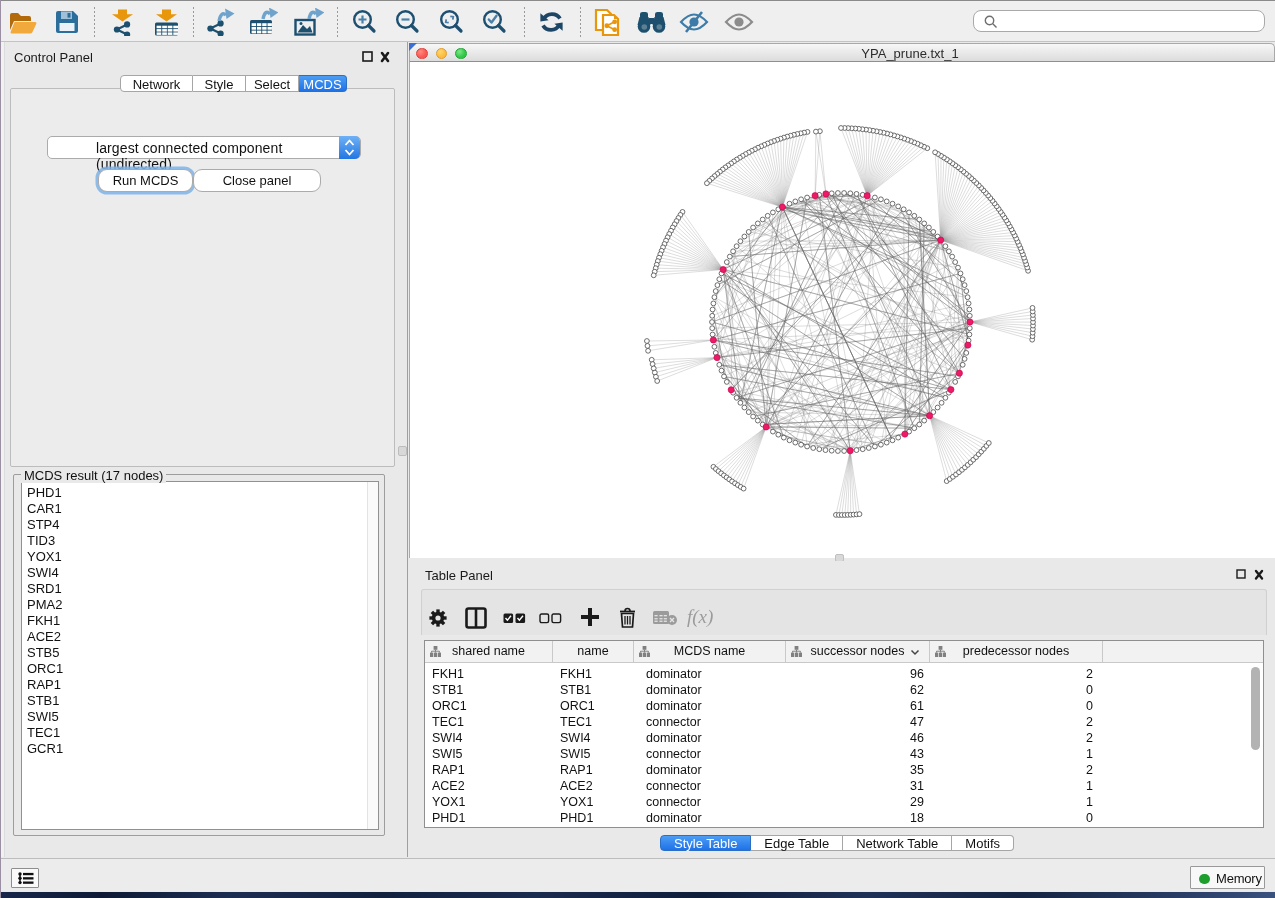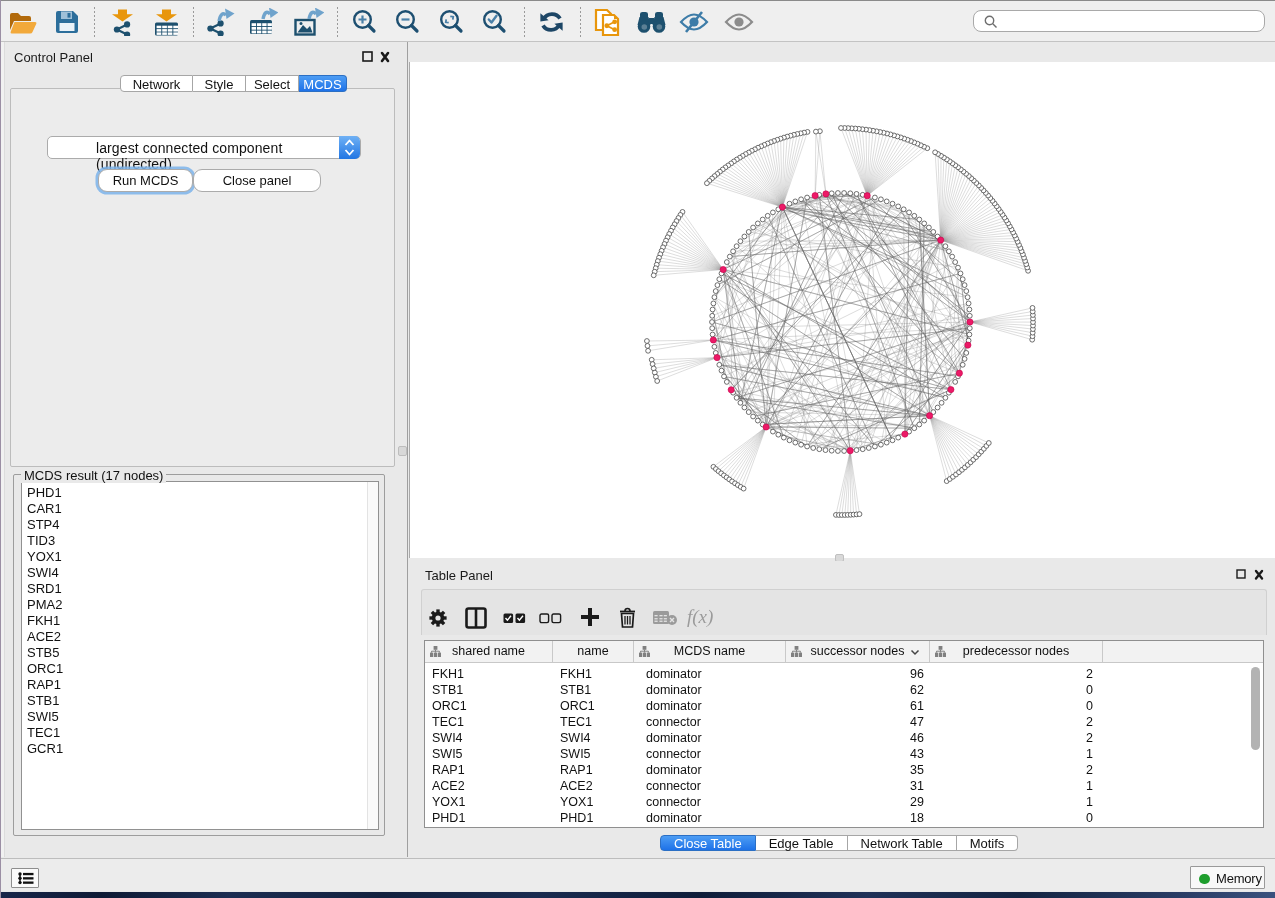--- a/index.html
+++ b/index.html
@@ -284,20 +284,29 @@
       <div class="sbtrack"></div>
     </div>
   </div>
 </div>
 
 <div class="abs" id="vsplit">
     <div id="vhandle"></div>
   </div>
 
 <div class="abs" id="netpanel">
+  <div id="nettitle">
+      <svg style="position:absolute;left:-1px;top:-1px" width="8" height="8" viewBox="0 0 8 8">
+        <path d="M0 0 L8 0 L0 8 Z" fill="#3E6FD0"></path>
+      </svg>
+    <div class="light" style="left:6px;background:radial-gradient(circle at 35% 30%,#ff8a80,#fc5753 60%);border:0.5px solid #dd3e36;"></div>
+    <div class="light" style="left:25.5px;background:radial-gradient(circle at 35% 30%,#ffd76e,#fdbc40 60%);border:0.5px solid #de9b27;"></div>
+    <div class="light" style="left:45px;background:radial-gradient(circle at 35% 30%,#7ee787,#33c748 60%);border:0.5px solid #1da533;"></div>
+    <div class="ttl">YPA_prune.txt_1</div>
+  </div>
   <div id="netcanvas"><svg style="margin-top:4px" width="867" height="491" viewBox="0 0 867 491">
         <path d="M372.4 141.1L397.1 380.5M372.4 141.1L523.3 165.9M372.4 141.1L557.6 231.2M372.4 141.1L482.5 374.3M372.4 141.1L421.7 127.3M372.4 141.1L440.3 127.3M372.4 141.1L509.3 153.5M372.4 141.1L482.5 374.3M372.4 141.1L527.6 170.5M372.4 141.1L427.9 385.0M372.4 141.1L482.5 374.3M372.4 141.1L330.4 336.8M372.4 141.1L538.9 185.3M372.4 141.1L362.9 365.6M372.4 141.1L304.4 231.2M372.4 141.1L556.3 225.1M372.4 141.1L557.6 231.2M372.4 141.1L538.9 185.3M372.4 141.1L446.5 127.9M372.4 141.1L434.1 127.0M372.4 141.1L311.5 304.6M313.2 203.5L373.8 371.6M313.2 203.5L557.6 231.2M313.2 203.5L338.7 346.1M313.2 203.5L464.9 131.5M313.2 203.5L464.9 380.5M313.2 203.5L409.3 383.2M313.2 203.5L452.7 383.2M313.2 203.5L330.4 336.8M313.2 203.5L440.3 127.3M313.2 203.5L302.2 249.8M313.2 203.5L362.9 365.6M313.2 203.5L385.3 135.4M313.2 203.5L535.4 331.8M313.2 203.5L559.4 268.5M405.1 129.6L559.8 249.8M405.1 129.6L504.3 362.2M405.1 129.6L535.4 331.8M405.1 129.6L493.7 143.3M405.1 129.6L452.7 383.2M405.1 129.6L304.4 231.2M405.1 129.6L338.7 165.9M405.1 129.6L499.1 146.4M405.1 129.6L446.5 127.9M415.9 127.9L504.3 362.2M415.9 127.9L338.7 165.9M415.9 127.9L527.6 170.5M415.9 127.9L538.9 185.3M415.9 127.9L319.8 190.6M415.9 127.9L535.4 180.2M415.9 127.9L330.4 175.2M415.9 127.9L554.6 292.9M415.9 127.9L334.4 170.5M457.2 129.7L373.8 371.6M457.2 129.7L397.1 131.5M457.2 129.7L535.4 331.8M457.2 129.7L554.6 219.1M457.2 129.7L476.7 376.6M457.2 129.7L302.0 256.0M457.2 129.7L326.6 331.8M457.2 129.7L518.9 161.5M457.2 129.7L319.8 190.6M457.2 129.7L542.2 190.6M457.2 129.7L334.4 341.5M457.2 129.7L368.3 143.3M457.2 129.7L548.0 310.4M457.2 129.7L391.1 378.7M457.2 129.7L385.3 376.6M457.2 129.7L558.6 274.6M457.2 129.7L326.6 180.2M530.7 174.1L347.8 354.6M530.7 174.1L470.9 133.3M530.7 174.1L458.8 382.0M530.7 174.1L548.0 201.6M530.7 174.1L554.6 219.1M530.7 174.1L415.5 384.1M530.7 174.1L434.1 127.0M530.7 174.1L509.3 358.5M530.7 174.1L368.3 143.3M530.7 174.1L556.3 286.9M530.7 174.1L434.1 127.0M530.7 174.1L558.6 274.6M530.7 174.1L319.8 190.6M530.7 174.1L385.3 135.4M530.7 174.1L302.0 256.0M530.7 174.1L397.1 380.5M530.7 174.1L548.0 310.4M530.7 174.1L326.6 180.2M530.7 174.1L493.7 143.3M530.7 174.1L323.1 185.3M530.7 174.1L330.4 175.2M530.7 174.1L452.7 128.8M530.7 174.1L421.7 384.7M530.7 174.1L391.1 133.3M530.7 174.1L452.7 383.2M530.7 174.1L434.1 385.0M530.7 174.1L403.2 382.0M560.0 256.0L373.8 371.6M560.0 256.0L397.1 380.5M560.0 256.0L488.2 140.4M560.0 256.0L326.6 331.8M560.0 256.0L476.7 376.6M560.0 256.0L421.7 127.3M560.0 256.0L493.7 143.3M560.0 256.0L302.2 262.2M560.0 256.0L319.8 190.6M560.0 256.0L391.1 133.3M560.0 256.0L397.1 380.5M560.0 256.0L446.5 384.1M560.0 256.0L338.7 346.1M560.0 256.0L440.3 127.3M557.9 279.1L434.1 385.0M557.9 279.1L347.8 157.4M557.9 279.1L509.3 358.5M557.9 279.1L514.2 354.6M557.9 279.1L550.5 207.4M557.9 279.1L434.1 127.0M557.9 279.1L545.2 315.9M557.9 279.1L556.3 225.1M557.9 279.1L535.4 331.8M549.4 307.2L352.7 153.5M549.4 307.2L309.3 213.2M549.4 307.2L391.1 133.3M549.4 307.2L548.0 201.6M549.4 307.2L446.5 127.9M549.4 307.2L343.1 350.5M549.4 307.2L559.8 262.2M549.4 307.2L464.9 380.5M549.4 307.2L352.7 153.5M540.9 323.6L446.5 127.9M540.9 323.6L409.3 383.2M540.9 323.6L309.3 298.8M540.9 323.6L311.5 207.4M540.9 323.6L403.2 382.0M540.9 323.6L302.0 256.0M540.9 323.6L504.3 149.8M540.9 323.6L397.1 131.5M519.6 349.7L509.3 153.5M519.6 349.7L421.7 127.3M519.6 349.7L488.2 371.6M519.6 349.7L338.7 346.1M519.6 349.7L326.6 331.8M519.6 349.7L397.1 131.5M519.6 349.7L488.2 371.6M519.6 349.7L352.7 358.5M519.6 349.7L304.4 231.2M519.6 349.7L352.7 358.5M519.6 349.7L309.3 213.2M519.6 349.7L326.6 180.2M519.6 349.7L440.3 127.3M519.6 349.7L509.3 153.5M519.6 349.7L314.0 310.4M519.6 349.7L309.3 298.8M494.9 368.1L538.9 185.3M494.9 368.1L552.7 213.2M494.9 368.1L558.6 274.6M494.9 368.1L523.3 165.9M494.9 368.1L499.1 146.4M494.9 368.1L391.1 378.7M494.9 368.1L493.7 143.3M494.9 368.1L527.6 341.5M440.2 384.7L304.4 231.2M440.2 384.7L368.3 368.7M440.2 384.7L548.0 201.6M440.2 384.7L316.8 196.1M440.2 384.7L319.8 190.6M440.2 384.7L368.3 368.7M440.2 384.7L302.2 262.2M440.2 384.7L323.1 326.7M440.2 384.7L409.3 128.8M440.2 384.7L334.4 341.5M440.2 384.7L558.6 274.6M440.2 384.7L559.4 243.5M440.2 384.7L470.9 378.7M440.2 384.7L523.3 165.9M440.2 384.7L326.6 331.8M440.2 384.7L499.1 365.6M440.2 384.7L391.1 133.3M356.1 361.0L509.3 358.5M356.1 361.0L403.2 382.0M356.1 361.0L338.7 165.9M356.1 361.0L523.3 165.9M356.1 361.0L368.3 143.3M356.1 361.0L303.4 237.4M356.1 361.0L493.7 143.3M356.1 361.0L302.0 256.0M356.1 361.0L559.8 249.8M356.1 361.0L470.9 378.7M356.1 361.0L559.8 262.2M356.1 361.0L470.9 378.7M356.1 361.0L397.1 131.5M356.1 361.0L311.5 304.6M356.1 361.0L504.3 362.2M356.1 361.0L482.5 137.7M356.1 361.0L311.5 304.6M356.1 361.0L527.6 170.5M356.1 361.0L559.4 268.5M356.1 361.0L391.1 378.7M356.1 361.0L362.9 146.4M356.1 361.0L552.7 298.8M321.2 323.8L397.1 380.5M321.2 323.8L373.8 371.6M321.2 323.8L464.9 131.5M321.2 323.8L499.1 146.4M321.2 323.8L323.1 185.3M321.2 323.8L504.3 362.2M321.2 323.8L493.7 143.3M307.0 291.6L514.2 354.6M307.0 291.6L323.1 326.7M307.0 291.6L559.8 249.8M307.0 291.6L368.3 368.7M307.0 291.6L347.8 157.4M307.0 291.6L558.6 237.4M307.0 291.6L523.3 165.9M307.0 291.6L326.6 180.2M307.0 291.6L559.8 262.2M303.3 274.0L548.0 310.4M303.3 274.0L535.4 331.8M303.3 274.0L357.7 149.8M303.3 274.0L427.9 127.0M303.3 274.0L550.5 207.4M303.3 274.0L427.9 127.0M303.3 274.0L559.8 262.2M303.3 274.0L343.1 350.5M476.7 376.6L305.7 286.9M538.9 326.7L548.0 201.6M504.3 362.2L326.6 331.8M509.3 358.5L514.2 157.4M514.2 157.4L415.5 384.1M302.6 268.5L334.4 341.5M488.2 140.4L397.1 131.5M323.1 326.7L559.4 268.5M373.8 371.6L304.4 231.2M446.5 127.9L330.4 336.8M446.5 384.1L464.9 131.5M464.9 380.5L357.7 149.8M309.3 213.2L421.7 384.7M409.3 383.2L323.1 185.3M302.6 243.5L316.8 315.9M302.2 249.8L518.9 161.5M548.0 201.6L338.7 165.9M558.6 237.4L362.9 365.6M334.4 341.5L434.1 127.0M362.9 365.6L440.3 127.3M458.8 382.0L391.1 378.7M550.5 207.4L434.1 127.0M558.6 274.6L343.1 161.5M545.2 196.1L314.0 310.4M421.7 384.7L305.7 286.9M446.5 127.9L330.4 336.8M514.2 157.4L470.9 378.7M559.8 262.2L347.8 354.6M347.8 354.6L302.6 268.5M421.7 127.3L523.3 346.1M302.6 268.5L535.4 331.8M307.4 219.1L470.9 133.3" stroke="rgba(118,118,118,0.34)" stroke-width="0.75" fill="none"></path>
         <path d="M372.4 141.1L523.3 165.9M372.4 141.1L482.5 374.3M372.4 141.1L509.3 153.5M372.4 141.1L527.6 170.5M372.4 141.1L482.5 374.3M372.4 141.1L330.4 336.8M372.4 141.1L304.4 231.2M372.4 141.1L556.3 225.1M313.2 203.5L373.8 371.6M313.2 203.5L464.9 131.5M313.2 203.5L464.9 380.5M313.2 203.5L330.4 336.8M313.2 203.5L535.4 331.8M313.2 203.5L559.4 268.5M405.1 129.6L559.8 249.8M415.9 127.9L504.3 362.2M415.9 127.9L554.6 292.9M457.2 129.7L397.1 131.5M457.2 129.7L554.6 219.1M530.7 174.1L347.8 354.6M530.7 174.1L368.3 143.3M530.7 174.1L434.1 127.0M530.7 174.1L558.6 274.6M530.7 174.1L319.8 190.6M530.7 174.1L302.0 256.0M530.7 174.1L397.1 380.5M530.7 174.1L493.7 143.3M560.0 256.0L488.2 140.4M560.0 256.0L326.6 331.8M560.0 256.0L476.7 376.6M560.0 256.0L421.7 127.3M560.0 256.0L391.1 133.3M557.9 279.1L550.5 207.4M549.4 307.2L391.1 133.3M549.4 307.2L446.5 127.9M549.4 307.2L343.1 350.5M549.4 307.2L559.8 262.2M549.4 307.2L464.9 380.5M540.9 323.6L446.5 127.9M540.9 323.6L409.3 383.2M540.9 323.6L309.3 298.8M540.9 323.6L311.5 207.4M540.9 323.6L302.0 256.0M519.6 349.7L509.3 153.5M519.6 349.7L326.6 331.8M519.6 349.7L352.7 358.5M519.6 349.7L309.3 213.2M519.6 349.7L314.0 310.4M519.6 349.7L309.3 298.8M494.9 368.1L558.6 274.6M494.9 368.1L499.1 146.4M440.2 384.7L316.8 196.1M440.2 384.7L409.3 128.8M440.2 384.7L499.1 365.6M356.1 361.0L403.2 382.0M356.1 361.0L338.7 165.9M356.1 361.0L397.1 131.5M356.1 361.0L311.5 304.6M356.1 361.0L504.3 362.2M356.1 361.0L482.5 137.7M321.2 323.8L397.1 380.5M321.2 323.8L493.7 143.3M307.0 291.6L559.8 262.2M303.3 274.0L548.0 310.4M303.3 274.0L535.4 331.8M303.3 274.0L550.5 207.4M504.3 362.2L326.6 331.8M509.3 358.5L514.2 157.4M464.9 380.5L357.7 149.8M302.6 243.5L316.8 315.9M334.4 341.5L434.1 127.0M421.7 127.3L523.3 346.1M307.4 219.1L470.9 133.3" stroke="rgba(95,95,95,0.5)" stroke-width="0.8" fill="none"></path>
         <path d="M372.4 141.1L397.5 65.9M372.4 141.1L394.1 66.6M372.4 141.1L390.7 67.3M372.4 141.1L387.3 68.0M372.4 141.1L383.9 68.8M372.4 141.1L380.6 69.7M372.4 141.1L377.2 70.6M372.4 141.1L373.9 71.6M372.4 141.1L370.6 72.7M372.4 141.1L367.3 73.8M372.4 141.1L364.0 75.0M372.4 141.1L360.8 76.2M372.4 141.1L357.6 77.5M372.4 141.1L354.4 78.9M372.4 141.1L351.2 80.3M372.4 141.1L348.0 81.7M372.4 141.1L344.9 83.3M372.4 141.1L341.8 84.8M372.4 141.1L338.8 86.5M372.4 141.1L335.7 88.1M372.4 141.1L332.7 89.9M372.4 141.1L329.8 91.7M372.4 141.1L326.8 93.5M372.4 141.1L323.9 95.4M372.4 141.1L321.1 97.4M372.4 141.1L318.2 99.4M372.4 141.1L315.4 101.4M372.4 141.1L312.7 103.5M372.4 141.1L309.9 105.7M372.4 141.1L307.3 107.9M372.4 141.1L304.6 110.1M372.4 141.1L302.0 112.4M372.4 141.1L299.4 114.8M372.4 141.1L296.9 117.2M313.2 203.5L272.5 145.9M313.2 203.5L270.4 148.9M313.2 203.5L268.4 152.0M313.2 203.5L266.5 155.1M313.2 203.5L264.6 158.3M313.2 203.5L262.7 161.5M313.2 203.5L261.0 164.7M313.2 203.5L259.2 168.0M313.2 203.5L257.6 171.3M313.2 203.5L256.0 174.6M313.2 203.5L254.5 178.0M313.2 203.5L253.0 181.3M313.2 203.5L251.6 184.8M313.2 203.5L250.3 188.2M313.2 203.5L249.0 191.7M313.2 203.5L247.8 195.1M313.2 203.5L246.7 198.7M313.2 203.5L245.7 202.2M313.2 203.5L244.7 205.7M313.2 203.5L243.7 209.3M457.2 129.7L517.3 82.2M457.2 129.7L514.0 80.7M457.2 129.7L510.8 79.2M457.2 129.7L507.5 77.7M457.2 129.7L504.2 76.4M457.2 129.7L500.9 75.0M457.2 129.7L497.6 73.8M457.2 129.7L494.2 72.6M457.2 129.7L490.8 71.4M457.2 129.7L487.4 70.4M457.2 129.7L484.0 69.4M457.2 129.7L480.5 68.4M457.2 129.7L477.0 67.5M457.2 129.7L473.6 66.7M457.2 129.7L470.1 66.0M457.2 129.7L466.6 65.3M457.2 129.7L463.0 64.7M457.2 129.7L459.5 64.1M457.2 129.7L456.0 63.6M457.2 129.7L452.4 63.2M457.2 129.7L448.9 62.8M457.2 129.7L445.3 62.5M457.2 129.7L441.7 62.3M457.2 129.7L438.1 62.1M457.2 129.7L434.6 62.0M457.2 129.7L431.0 62.0M530.7 174.1L618.1 204.8M530.7 174.1L617.2 201.5M530.7 174.1L616.2 198.2M530.7 174.1L615.1 194.9M530.7 174.1L614.0 191.7M530.7 174.1L612.9 188.4M530.7 174.1L611.6 185.2M530.7 174.1L610.4 182.0M530.7 174.1L609.0 178.9M530.7 174.1L607.6 175.7M530.7 174.1L606.2 172.6M530.7 174.1L604.7 169.5M530.7 174.1L603.1 166.5M530.7 174.1L601.5 163.4M530.7 174.1L599.8 160.4M530.7 174.1L598.1 157.4M530.7 174.1L596.3 154.5M530.7 174.1L594.5 151.6M530.7 174.1L592.6 148.7M530.7 174.1L590.7 145.9M530.7 174.1L588.7 143.0M530.7 174.1L586.7 140.3M530.7 174.1L584.6 137.5M530.7 174.1L582.5 134.8M530.7 174.1L580.3 132.1M530.7 174.1L578.1 129.5M530.7 174.1L575.8 126.9M530.7 174.1L573.5 124.4M530.7 174.1L571.2 121.9M530.7 174.1L568.8 119.4M530.7 174.1L566.3 117.0M530.7 174.1L563.8 114.6M530.7 174.1L561.3 112.3M530.7 174.1L558.8 110.0M530.7 174.1L556.1 107.8M530.7 174.1L553.5 105.6M530.7 174.1L550.8 103.4M530.7 174.1L548.1 101.3M530.7 174.1L545.3 99.3M530.7 174.1L542.5 97.3M530.7 174.1L539.7 95.3M530.7 174.1L536.8 93.4M530.7 174.1L533.9 91.6M530.7 174.1L531.0 89.8M530.7 174.1L528.0 88.0M530.7 174.1L525.1 86.3M560.0 256.0L622.2 273.7M560.0 256.0L622.5 270.2M560.0 256.0L622.7 266.7M560.0 256.0L622.9 263.1M560.0 256.0L623.0 259.6M560.0 256.0L623.0 256.1M560.0 256.0L623.0 252.5M560.0 256.0L622.9 249.0M560.0 256.0L622.7 245.5M560.0 256.0L622.5 241.9M519.6 349.7L536.7 415.1M519.6 349.7L539.8 413.0M519.6 349.7L542.9 410.8M519.6 349.7L546.0 408.5M519.6 349.7L549.0 406.2M519.6 349.7L552.0 403.8M519.6 349.7L554.9 401.4M519.6 349.7L557.8 398.9M519.6 349.7L560.6 396.3M519.6 349.7L563.3 393.7M519.6 349.7L566.1 391.1M519.6 349.7L568.7 388.3M519.6 349.7L571.3 385.6M519.6 349.7L573.9 382.8M519.6 349.7L576.4 379.9M519.6 349.7L578.8 377.0M440.2 384.7L425.9 448.9M440.2 384.7L428.9 449.0M440.2 384.7L431.8 449.0M440.2 384.7L434.8 449.0M440.2 384.7L437.7 448.9M440.2 384.7L440.7 448.8M440.2 384.7L443.6 448.6M440.2 384.7L446.6 448.4M440.2 384.7L449.5 448.1M356.1 361.0L303.4 400.8M356.1 361.0L305.9 403.0M356.1 361.0L308.5 405.2M356.1 361.0L311.2 407.3M356.1 361.0L313.9 409.4M356.1 361.0L316.6 411.4M356.1 361.0L319.3 413.4M356.1 361.0L322.1 415.4M356.1 361.0L325.0 417.3M356.1 361.0L327.8 419.1M356.1 361.0L330.7 420.9M356.1 361.0L333.6 422.6M307.0 291.6L241.7 293.8M307.0 291.6L242.6 298.1M307.0 291.6L243.7 302.4M307.0 291.6L244.8 306.6M307.0 291.6L245.9 310.8M307.0 291.6L247.2 315.0M303.3 274.0L236.9 275.0M303.3 274.0L237.5 279.9M303.3 274.0L238.1 284.8M405.1 129.6L409.9 65.2M405.1 129.6L405.9 65.6M415.9 127.9L409.9 65.2M415.9 127.9L405.9 65.6" stroke="rgba(150,150,150,0.5)" stroke-width="0.65" fill="none"></path>
         <g fill="#fff" stroke="#4a4a4a" stroke-width="0.8">
           <circle cx="559.8" cy="249.8" r="2.4"></circle>
           <circle cx="559.4" cy="243.5" r="2.4"></circle>
           <circle cx="558.6" cy="237.4" r="2.4"></circle>
           <circle cx="557.6" cy="231.2" r="2.4"></circle>
           <circle cx="556.3" cy="225.1" r="2.4"></circle>
@@ -816,21 +825,21 @@
           <span class="c1">PHD1</span>
           <span class="c2">PHD1</span>
           <span class="c3">dominator</span>
           <span class="c4">18</span>
           <span class="c5">0</span>
         </div>
       </div>
     <div id="tsb"></div>
   </div>
   <div id="btabs">
-    <div class="btab sel first">Close Table</div>
+    <div class="btab sel first">Style Table</div>
       <div class="btab">Edge Table</div>
       <div class="btab">Network Table</div>
       <div class="btab last">Motifs</div>
   </div>
 </div>
 
 <div class="abs" id="statusbar">
   <div id="stbtn">
       <svg width="26" height="18" viewBox="0 0 26 18" style="position:absolute;left:0px;top:0px">
         <g fill="#111">

